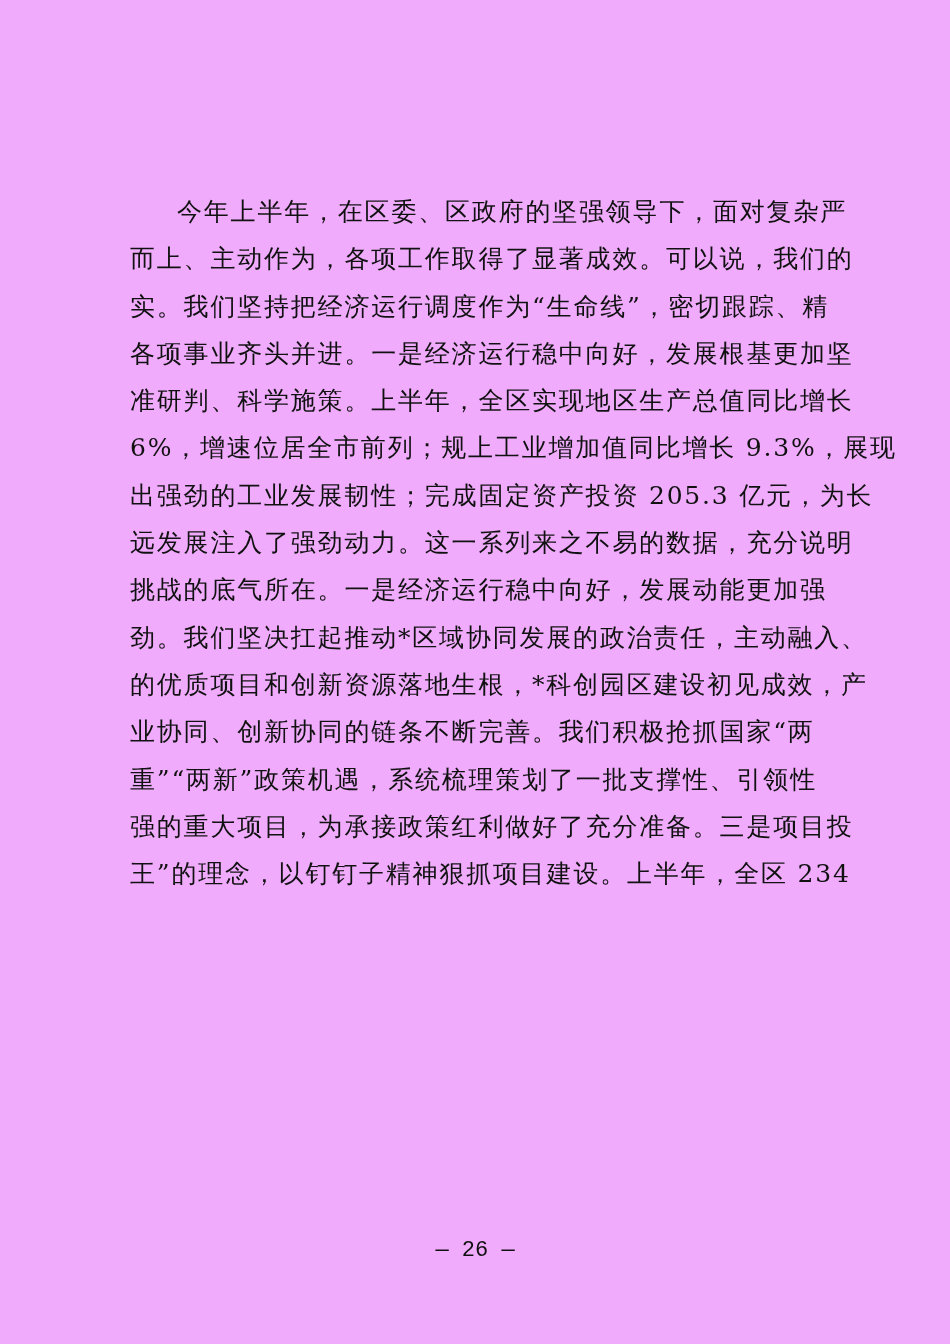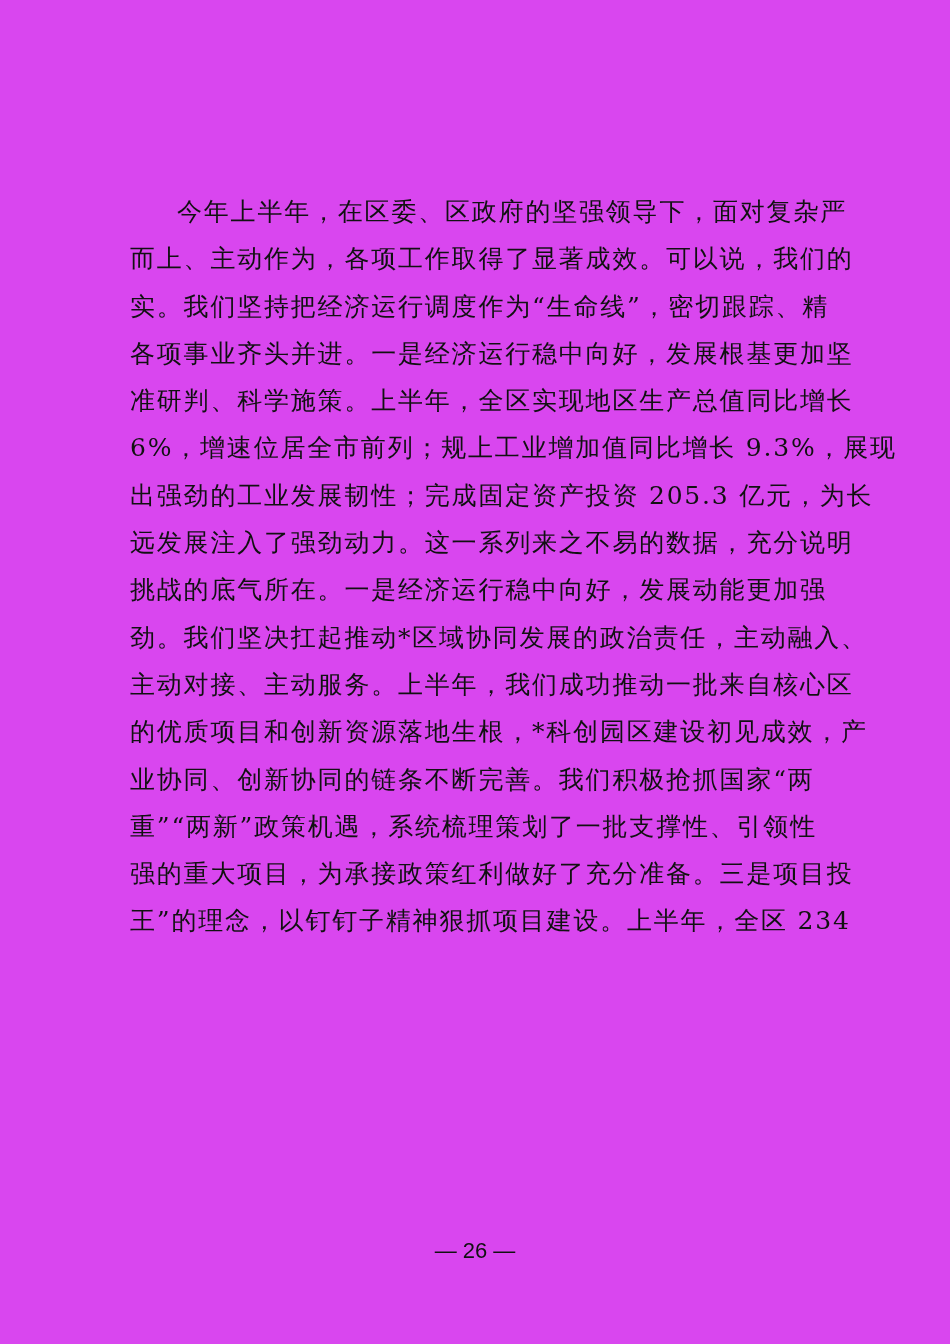--- a/index.html
+++ b/index.html
@@ -1,51 +1,50 @@
 <!DOCTYPE html>
 <html><head>
 <meta charset="utf-8">
 <style>
   html, body { margin: 0; padding: 0; background: #ffffff; }
   body { width: 950px; height: 1344px; position: relative; overflow: hidden; }
   .page {
-    position: absolute; left: 0; top: 0; width: 950px; height: 1344px; background: #d946ef;
+    position: absolute; left: 0; top: 0; width: 950px; height: 1344px; background: #f0abfc;
   }
   .body-text {
     position: absolute; left: 130px; top: 188px; width: 700px;
     font-family: "DejaVu Serif", "Liberation Serif", serif;
     font-size: 25px; color: #111111;
   }
   .line {
     height: 47.3px; line-height: 47.3px; white-space: nowrap;
     letter-spacing: 1.8px;
   }
   .line.indent { padding-left: 47px; }
   .page-number {
     position: absolute; left: 0; width: 950px; top: 1238px; text-align: center;
-    font-family: Liberation Sans, sans-serif;
+    font-family: Liberation Mono, monospace;
     font-size: 22px; color: #111111;
   }
 </style>
 </head>
 <body>
 
 <div class="page">
   <div class="body-text">
     <div class="line indent">今年上半年，在区委、区政府的坚强领导下，面对复杂严</div>
     <div class="line">而上、主动作为，各项工作取得了显著成效。可以说，我们的</div>
     <div class="line">实。我们坚持把经济运行调度作为“生命线”，密切跟踪、精</div>
     <div class="line">各项事业齐头并进。一是经济运行稳中向好，发展根基更加坚</div>
     <div class="line">准研判、科学施策。上半年，全区实现地区生产总值同比增长</div>
     <div class="line">6%，增速位居全市前列；规上工业增加值同比增长 9.3%，展现</div>
     <div class="line">出强劲的工业发展韧性；完成固定资产投资 205.3 亿元，为长</div>
     <div class="line">远发展注入了强劲动力。这一系列来之不易的数据，充分说明</div>
     <div class="line">挑战的底气所在。一是经济运行稳中向好，发展动能更加强</div>
     <div class="line">劲。我们坚决扛起推动*区域协同发展的政治责任，主动融入、</div>
-    <div class="line">主动对接、主动服务。上半年，我们成功推动一批来自核心区</div>
     <div class="line">的优质项目和创新资源落地生根，*科创园区建设初见成效，产</div>
     <div class="line">业协同、创新协同的链条不断完善。我们积极抢抓国家“两</div>
     <div class="line">重”“两新”政策机遇，系统梳理策划了一批支撑性、引领性</div>
     <div class="line">强的重大项目，为承接政策红利做好了充分准备。三是项目投</div>
     <div class="line">王”的理念，以钉钉子精神狠抓项目建设。上半年，全区 234</div>
   </div>
   <div class="page-number">— 26 —</div>
 </div>
 
 </body></html>

